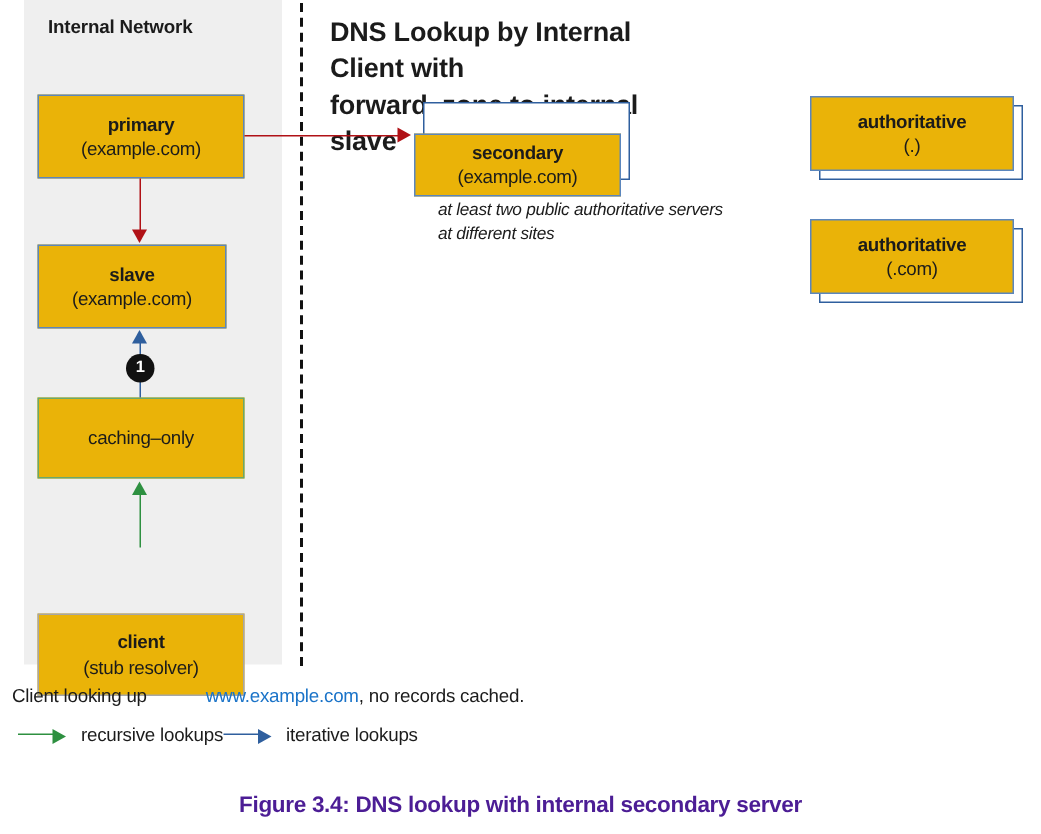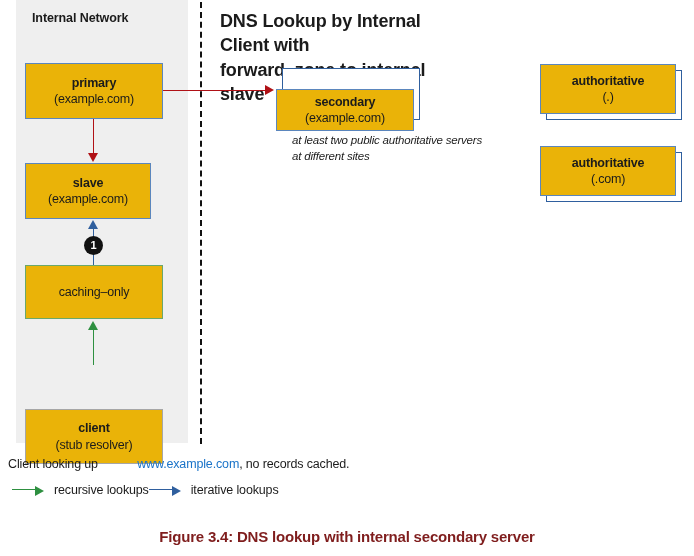--- a/index.html
+++ b/index.html
@@ -203,21 +203,21 @@
   
   #figure-caption {
     position: absolute;
     left: 0;
     top: 528px;
     width: 694px;
     text-align: center;
     font-size: 15px;
     font-weight: bold;
     letter-spacing: -0.2px;
-    color: #7f1d1d;
+    color: #4c1d95;
   }
 </style>
 </head>
 <body>
 
 <div id="internal-panel">
   <div id="internal-panel-label">Internal Network</div>
 </div>
 
 <div id="vertical-divider"></div>

